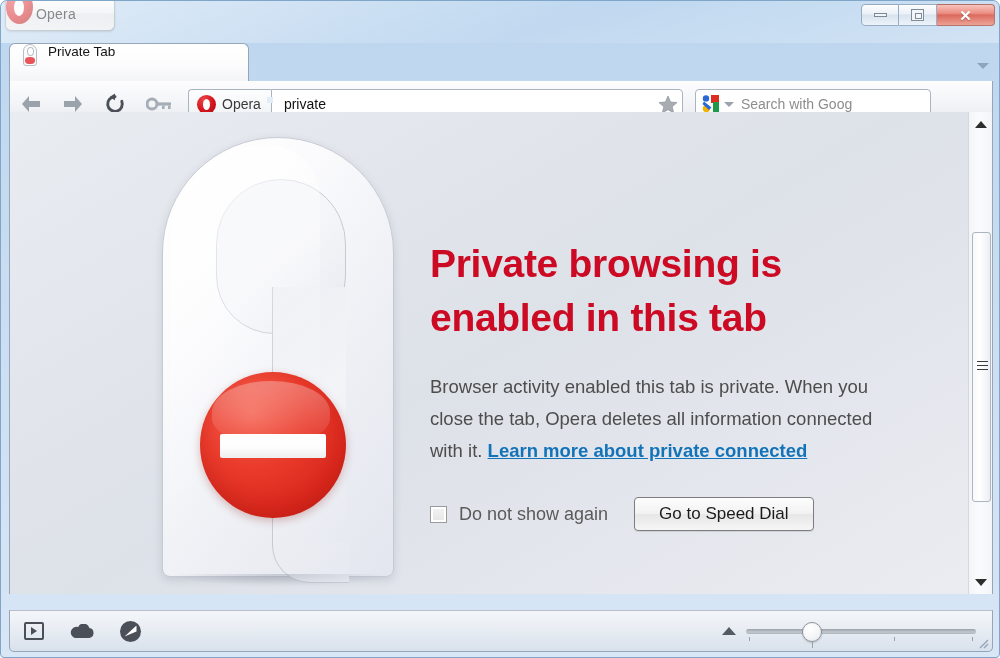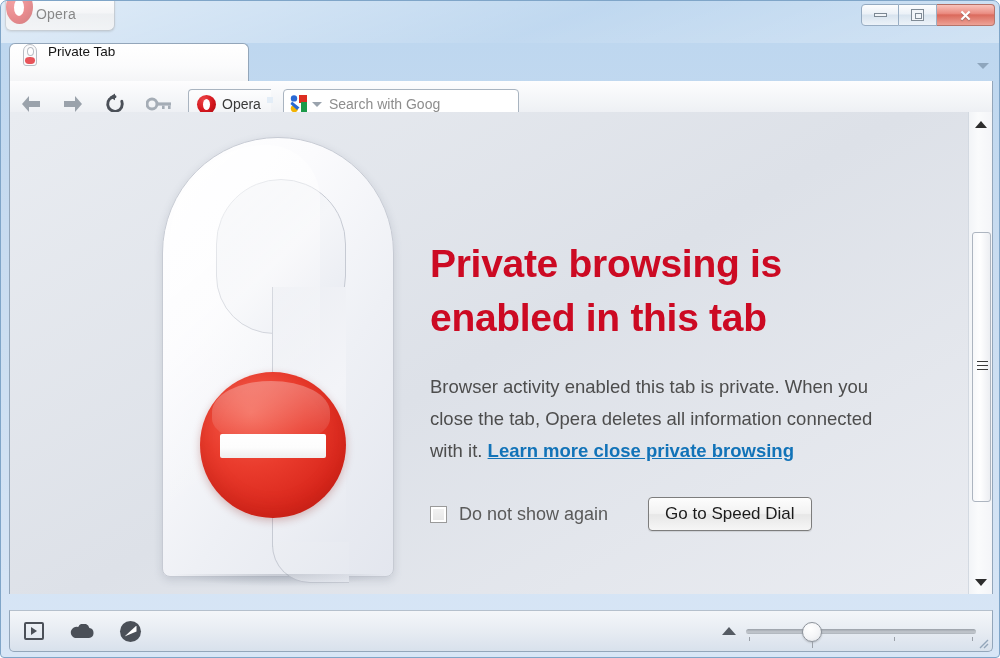--- a/index.html
+++ b/index.html
@@ -278,22 +278,22 @@
     margin-top: 30px; display: flex; align-items: center;
   }
   #dns-checkbox {
     width: 17px; height: 17px; border: 1px solid #9a9a9a;
     background: linear-gradient(180deg,#f3f3f3 0%, #e6e6e6 100%);
     box-shadow: inset 0 0 0 2px #ffffff;
     flex: none;
   }
   #dns-label { font-size: 18px; color: #5a5a5a; margin-left: 12px; white-space: nowrap; }
   #speeddial-btn {
-    margin-left: 40px;
-    height: 34px; padding: 0 16px;
+    margin-left: 26px;
+    height: 34px; padding: 0 24px;
     background: linear-gradient(180deg,#fdfdfd 0%, #f2f2f2 48%, #e7e7e7 52%, #f6f6f6 100%);
     border: 1px solid #7d7d7d;
     border-radius: 4px;
     display: flex; align-items: center;
     font-size: 17px; color: #1b1b1b;
     box-shadow: 0 1px 1px rgba(0,0,0,0.10);
     white-space: nowrap;
   }
 
   
@@ -422,20 +422,26 @@
         <rect x="10" y="6.4" width="15" height="3.2" fill="#a5adb6"></rect>
         <rect x="16" y="9.6" width="2.6" height="3.4" fill="#a5adb6"></rect>
         <rect x="22" y="9.6" width="2.6" height="3.4" fill="#a5adb6"></rect>
       </svg>
     </div>
 
     <div id="address-wrap">
       <div id="opera-badge">
         <span id="opera-badge-logo"></span>
         <span id="opera-badge-label">Opera</span>
+      </div>
+      <div id="urlfield">
+        <span id="url-text">private</span>
+        <svg class="star" viewBox="0 0 20 19">
+          <path d="M10 1 L12.6 7 L19 7.6 L14.2 11.8 L15.7 18 L10 14.7 L4.3 18 L5.8 11.8 L1 7.6 L7.4 7 Z" fill="#a8adb3" stroke="#8d939b" stroke-width="0.7" stroke-linejoin="round"></path>
+        </svg>
       </div>
     </div>
 
     <div id="searchbox">
       <svg id="google-icon" viewBox="0 0 17 19">
         <path d="M9 0 h8 v8 h-8 z" fill="#dd2e22"></path>
         <path d="M11 7 h6 v11 h-6 z" fill="#1c9a4a"></path>
         <circle cx="4" cy="3.4" r="3.2" fill="#2a69d4"></circle>
         <circle cx="4.4" cy="13.6" r="3.6" fill="#f2b304"></circle>
         <path d="M2 6.5 L9.5 12.5 L7 15 L0.5 9 Z" fill="#2a69d4"></path>
@@ -454,21 +460,21 @@
         <div class="slot"></div>
         <div class="tag-gloss"></div>
         <div class="stopsign"></div>
         <div class="stop-gloss"></div>
         <div class="tag-shadow"></div>
       </div>
 
       <div id="content">
         <div id="headline">Private browsing is enabled in this tab</div>
         <div id="bodytext">
-          <span>Browser activity enabled this tab is private. When you close the tab, Opera deletes all information connected with it. </span><a id="learn-link" href="#">Learn more close private browsing</a>
+          <span>Browser activity enabled this tab is private. When you close the tab, Opera deletes all information connected with it. </span><a id="learn-link" href="#">Learn more about private connected</a>
         </div>
         <div id="actions">
           <span id="dns-checkbox"></span>
           <span id="dns-label">Do not show again</span>
           <span id="speeddial-btn">Go to Speed Dial</span>
         </div>
       </div>
     </div>
 
     <div id="vscroll">

